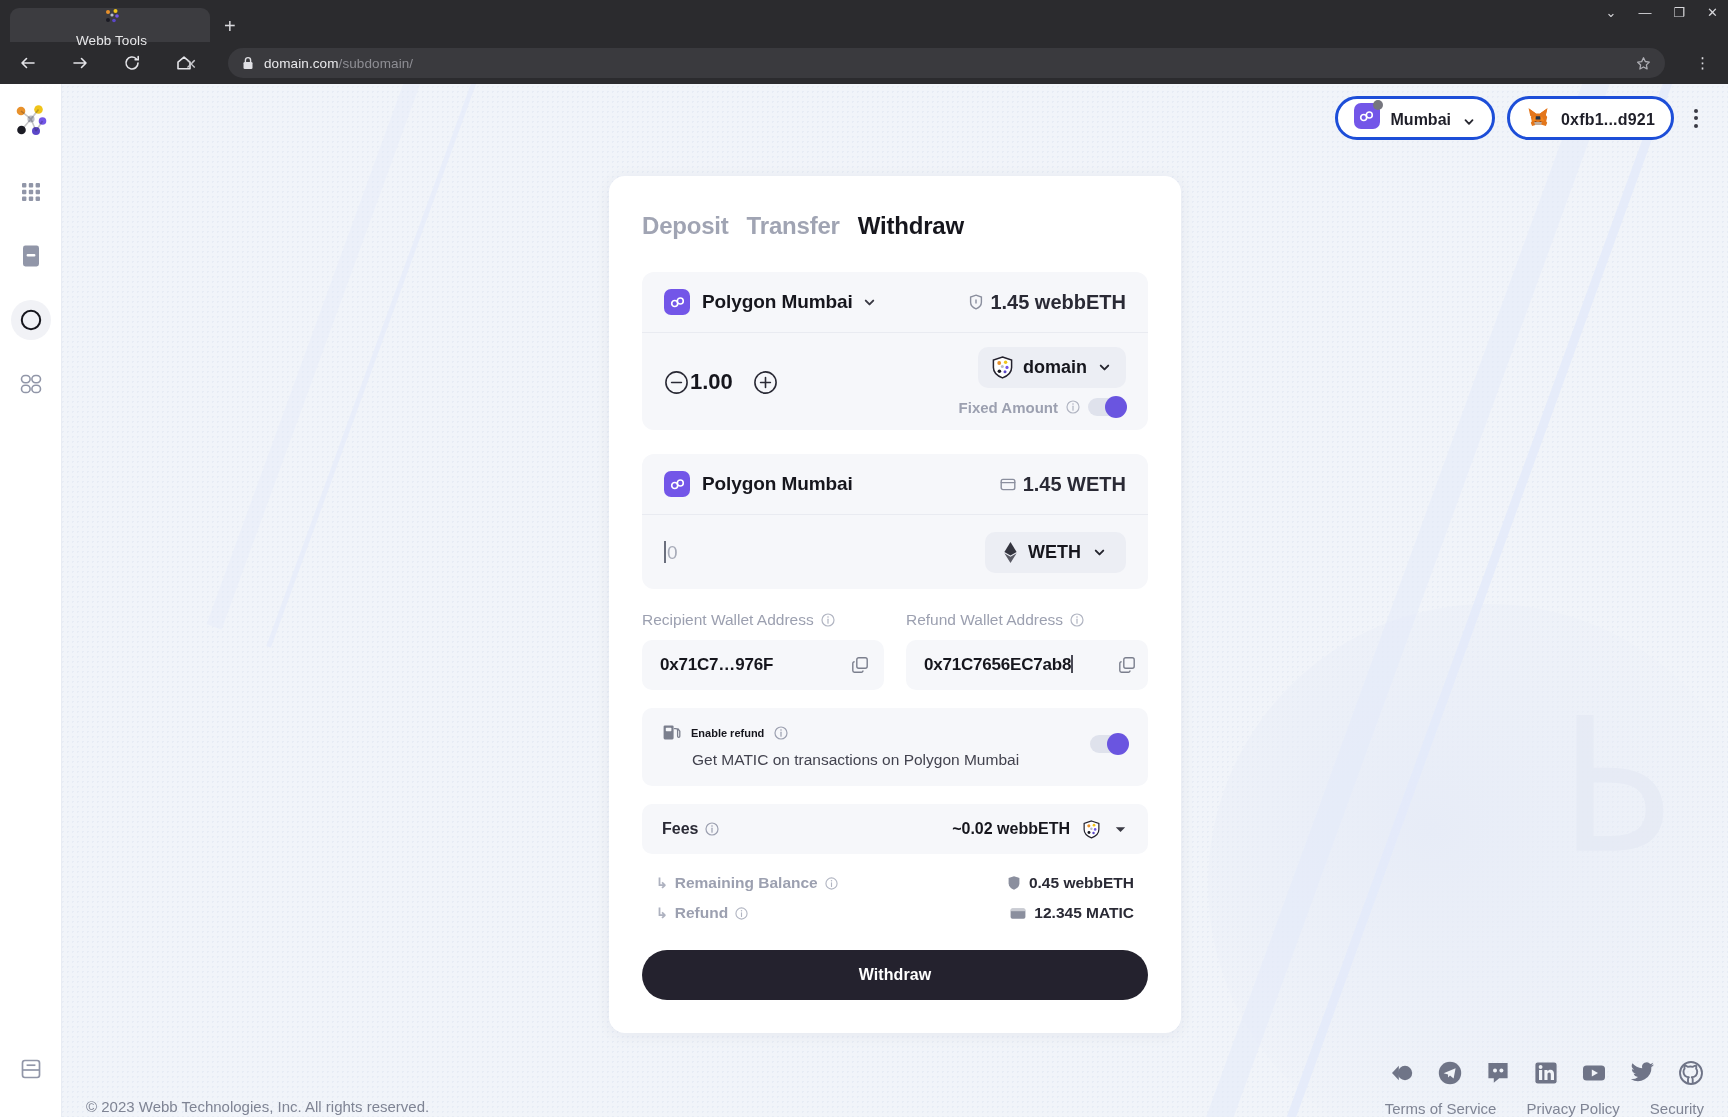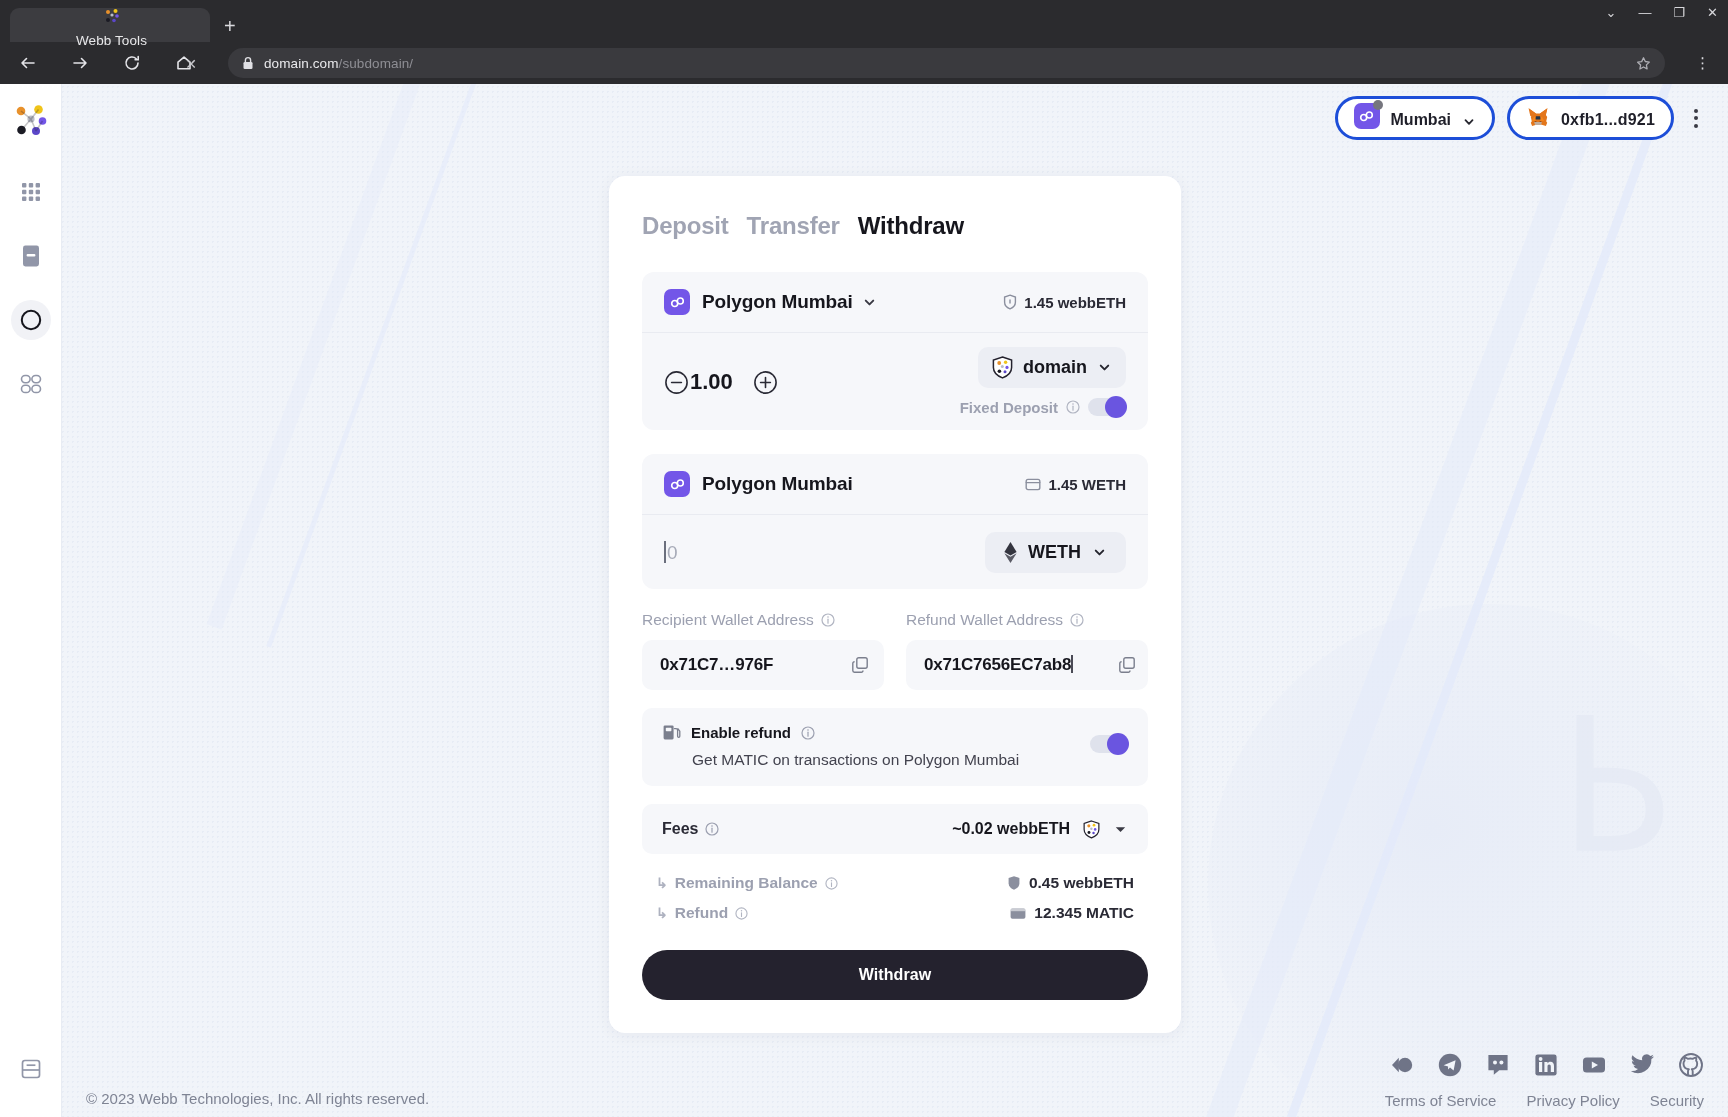--- a/index.html
+++ b/index.html
@@ -115,21 +115,21 @@
   .tabitem.active { color:#16161d; }
 
   .panel { background:#f6f7fa; border-radius:12px; overflow:hidden; }
   .panel-head {
     display:flex; align-items:center; padding:17px 22px; border-bottom:1px solid #e9ebf1;
   }
   .chip-icon { width:26px; height:26px; border-radius:7px; background:#7356e8; margin-right:12px; flex:none;
      display:flex; align-items:center; justify-content:center;}
   .panel-title { font-size:19px; font-weight:bold; color:#16161d; letter-spacing:-.1px; }
   .caret { margin-left:9px; color:#3a3a44; }
-  .panel-bal { margin-left:auto; display:flex; align-items:center; gap:7px; font-size:15px; font-weight:bold; color:#2a2a35;}
+  .panel-bal { margin-left:auto; display:flex; align-items:center; gap:7px; font-size:20px; font-weight:bold; color:#2a2a35;}
   .panel-bal .bicon { color:#8b8f9e; display:flex; }
 
   .panel-body { display:flex; align-items:center; padding:14px 22px 14px 22px; min-height:86px; }
   .stepper { display:flex; align-items:flex-end; gap:1px; }
   .circbtn { width:25px; height:25px; cursor:pointer; color:#2a2a35; display:flex; }
   .amount { font-size:22px; font-weight:bold; color:#16161d; min-width:62px; }
   .token-right { margin-left:auto; display:flex; flex-direction:column; align-items:flex-end; gap:10px;}
   .tokenbtn {
     display:flex; align-items:center; gap:10px; background:#eceef4; border-radius:10px;
     padding:9px 14px; cursor:pointer;
@@ -157,21 +157,21 @@
     background:#f6f7fa; border-radius:10px; height:50px; display:flex; align-items:center;
     padding:0 15px 0 18px; gap:10px;
   }
   .addr-val { font-size:17px; font-weight:bold; color:#16161d; letter-spacing:-.2px; white-space:nowrap; }
   .addr-val .tcaret { display:inline-block; width:1.5px; height:18px; background:#4a4a55; vertical-align:-3px; }
   .copy { margin-left:auto; color:#7b7f8d; cursor:pointer; display:flex; flex:none;}
 
   .refund-box { background:#f6f7fa; border-radius:10px; padding:15px 20px 17px 20px; margin-top:18px; display:flex; align-items:flex-start;}
   .refund-left { flex:1; }
   .refund-head { display:flex; align-items:center; gap:10px; }
-  .refund-title { font-size:15px; font-weight:bold; color:#16161d; }
+  .refund-title { font-size:11px; font-weight:bold; color:#16161d; }
   .refund-sub { font-size:15.5px; color:#43434f; margin-top:9px; margin-left:30px; }
   .refund-toggle { margin-top:12px; }
 
   .fees-box { background:#f6f7fa; border-radius:10px; height:50px; display:flex; align-items:center; padding:0 20px; margin-top:18px;}
   .fees-label { display:flex; align-items:center; gap:7px; font-size:16px; font-weight:bold; color:#2a2a35;}
   .fees-right { margin-left:auto; display:flex; align-items:center; gap:13px; }
   .fees-val { font-size:16px; font-weight:bold; color:#16161d; }
 
   .summary { margin-top:14px; }
   .sumrow { display:flex; align-items:center; padding:6px 14px; }
@@ -180,21 +180,21 @@
   .sum-val .sicon { color:#8b8f9e; display:flex; }
   .arrowhook { color:#aeb2c0; font-size:14px; }
 
   .withdrawbtn {
     margin-top:22px; height:50px; border-radius:25px; background:#24222e; color:#ffffff;
     display:flex; align-items:center; justify-content:center; font-size:16px; font-weight:bold; cursor:pointer;
     width:100%; border:none; font-family:inherit; letter-spacing:.1px;
   }
 
   
-  .footer { position:relative; z-index:3; padding: 0 24px 8px 24px; }
+  .footer { position:relative; z-index:3; padding: 0 24px 0 24px; }
   .footer-inner { display:flex; align-items:flex-end; }
   .copyright { font-size:15px; color:#7f8494; padding-bottom:2px;}
   .footer-right { margin-left:auto; display:flex; flex-direction:column; align-items:flex-end; gap:14px;}
   .socials { display:flex; gap:22px; align-items:center; color:#6f7487; }
   .social { cursor:pointer; display:flex; }
   .flinks { display:flex; gap:30px; font-size:15px; color:#7f8494; }
   .flink { cursor:pointer; }
 
   svg { display:block; }
 </style>
@@ -436,21 +436,21 @@
                     </svg>
                   </span>
                   <span class="token-label">domain</span>
                   <span>
                     <svg width="15" height="15" viewBox="0 0 14 14" fill="none" stroke="#26262f" stroke-width="1.8" stroke-linecap="round" stroke-linejoin="round">
                         <path d="m3.5 5.2 3.5 3.6 3.5-3.6"></path>
                       </svg>
                   </span>
                 </div>
                 <div class="fixedrow">
-                  <span class="fixed-label">Fixed Deposit</span>
+                  <span class="fixed-label">Fixed Amount</span>
                   <span style="color:#b1b5c2;display:flex;">
                     <svg width="14" height="14" viewBox="0 0 14 14" fill="none" stroke="currentColor" stroke-width="1.2">
                         <circle cx="7" cy="7" r="6"></circle>
                         <path d="M7 6.2v4" stroke-linecap="round"></path>
                         <circle cx="7" cy="4" r=".8" fill="currentColor" stroke="none"></circle>
                       </svg>
                   </span>
                   <span class="toggle">
                       <span class="knob"></span>
                     </span>

